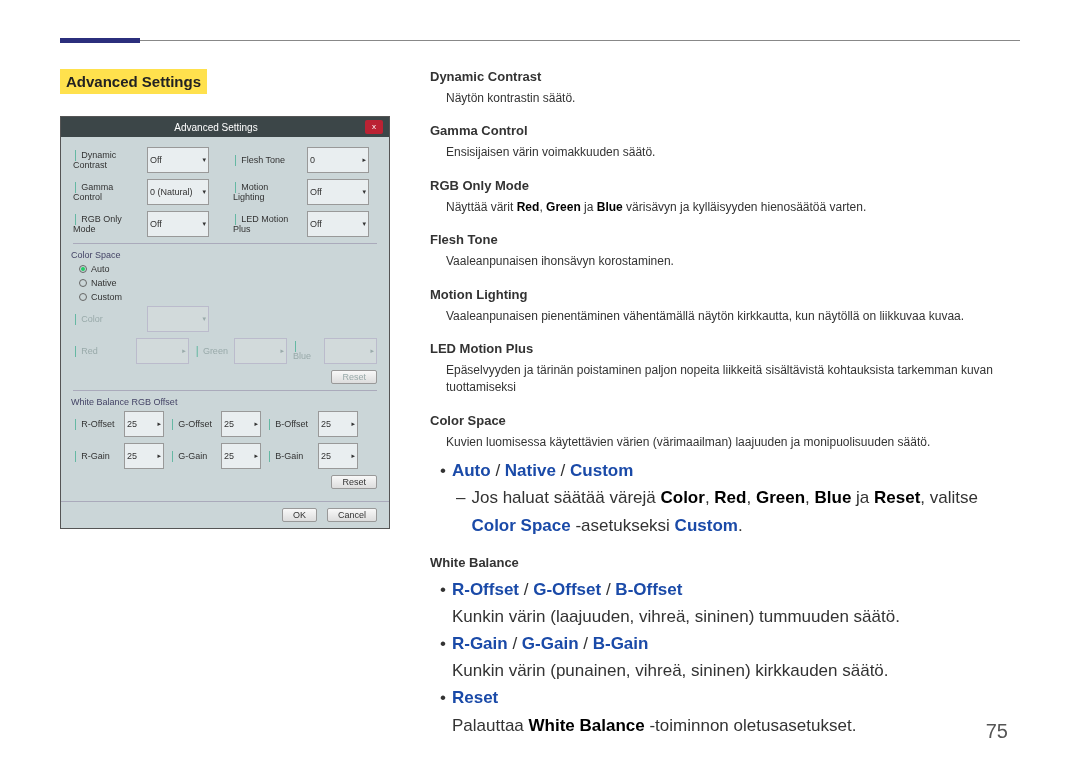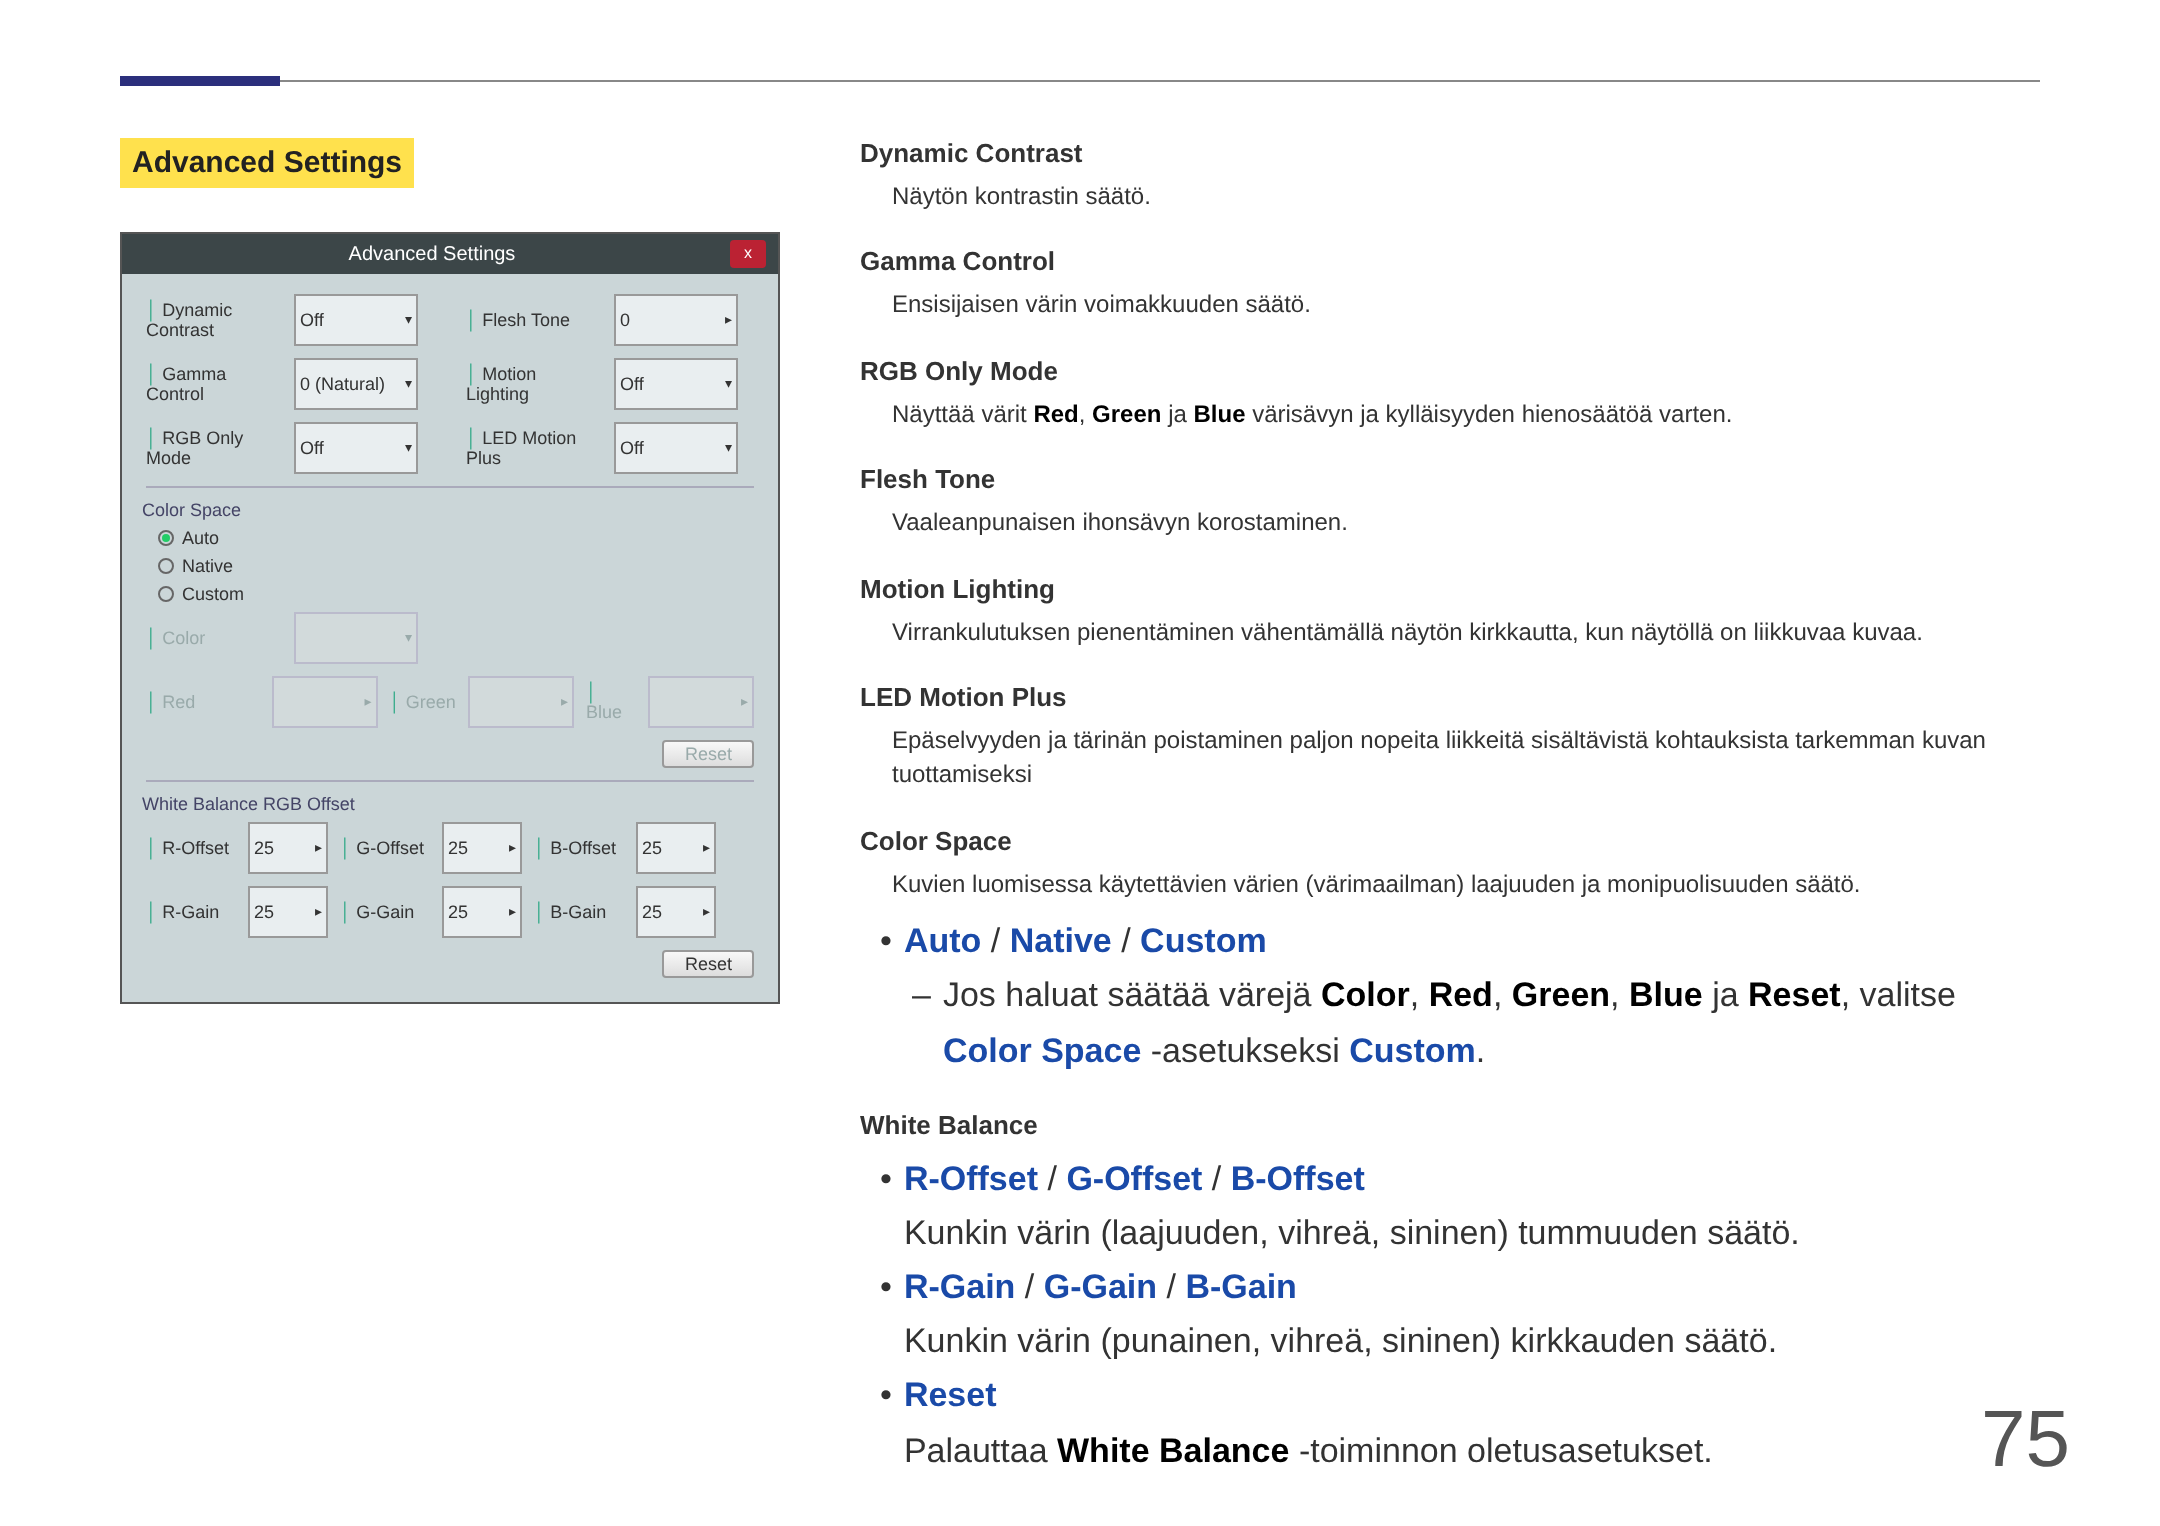--- a/index.html
+++ b/index.html
@@ -35,21 +35,21 @@
   
   .h4 { font-weight: bold; font-size: 13px; margin-bottom: 6px; }
   .desc { font-size: 12px; margin-bottom: 16px; line-height: 1.45; margin-left: 16px; }
   .sub-list { margin: 6px 0 16px 10px; font-size: 17px; line-height: 1.6; }
   .sub-list .bullet-row { display:flex; gap:6px; }
   .sub-list .bullet-row::before { content:"•"; }
   .sub-list .dash-row { margin-left: 16px; display:flex; gap:6px; }
   .sub-list .dash-row::before { content:"–"; }
   .bold-bk { font-weight: bold; color: #000; }
   .bold-blue { font-weight: bold; color: #1a4aa8; }
-  .page-number { position: absolute; right: 45px; bottom: 20px; font-size: 40px; color: #555; font-weight: 300; }
+  .page-number { position: absolute; right: 72px; bottom: 20px; font-size: 20px; color: #555; font-weight: 300; }
 </style>
 </head>
 <body>
 
 <div class="page">
   <div class="top-rule-container">
       <div class="top-rule-mark"></div>
     </div>
 
   <div class="columns">
@@ -179,40 +179,44 @@
             <span class="lbl" style="width:45px">B-Gain</span>
             <span class="sel" style="width:40px">
                 <span>25</span>
                 <span class="arrow">▸</span>
               </span>
           </div>
           <div class="reset-right">
               <span class="mini-btn">Reset</span>
             </div>
         </div>
+        <div class="dlg-footer">
+          <span class="mini-btn">OK</span>
+          <span class="mini-btn">Cancel</span>
+        </div>
       </div>
     </div>
 
     <div class="right-col">
       <div class="h4">Dynamic Contrast</div>
       <div class="desc">Näytön kontrastin säätö.</div>
 
       <div class="h4">Gamma Control</div>
       <div class="desc">Ensisijaisen värin voimakkuuden säätö.</div>
 
       <div class="h4">RGB Only Mode</div>
       <div class="desc">
         <span>Näyttää värit </span><span class="bold-bk">Red</span><span>, </span><span class="bold-bk">Green</span><span> ja </span><span class="bold-bk">Blue</span><span> värisävyn ja kylläisyyden hienosäätöä varten.</span>
       </div>
 
       <div class="h4">Flesh Tone</div>
       <div class="desc">Vaaleanpunaisen ihonsävyn korostaminen.</div>
 
       <div class="h4">Motion Lighting</div>
-      <div class="desc">Virrankulutuksen pienentäminen vähentämällä näytön kirkkautta, kun näytöllä on liikkuvaa kuvaa.</div>
+      <div class="desc">Vaaleanpunaisen pienentäminen vähentämällä näytön kirkkautta, kun näytöllä on liikkuvaa kuvaa.</div>
 
       <div class="h4">LED Motion Plus</div>
       <div class="desc">Epäselvyyden ja tärinän poistaminen paljon nopeita liikkeitä sisältävistä kohtauksista tarkemman kuvan tuottamiseksi</div>
 
       <div class="h4">Color Space</div>
       <div class="desc" style="margin-bottom:4px">Kuvien luomisessa käytettävien värien (värimaailman) laajuuden ja monipuolisuuden säätö.</div>
       <div class="sub-list">
         <div class="bullet-row">
             <span>
           <span class="bold-blue">Auto</span><span> / </span><span class="bold-blue">Native</span><span> / </span><span class="bold-blue">Custom</span>

